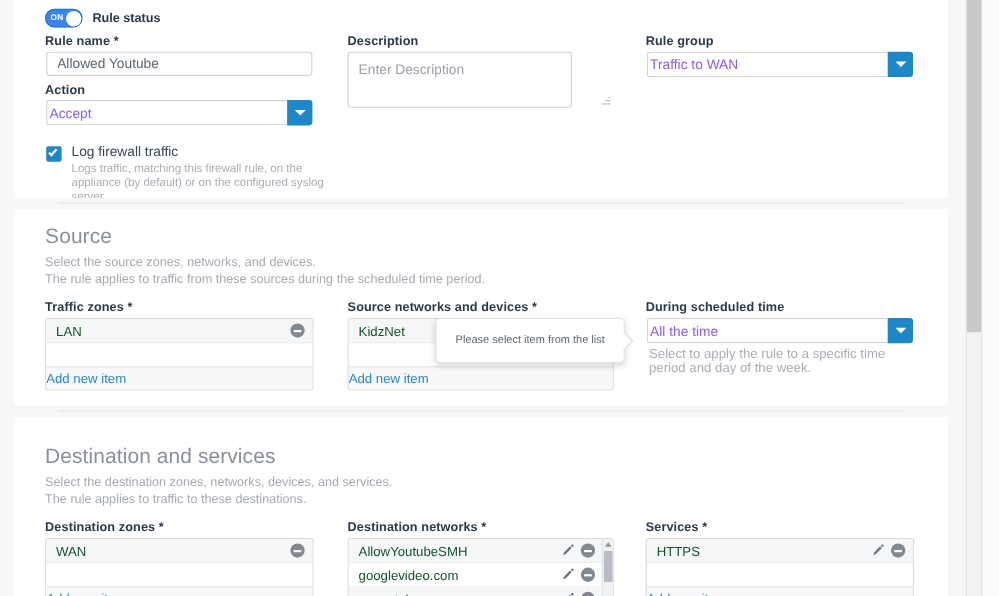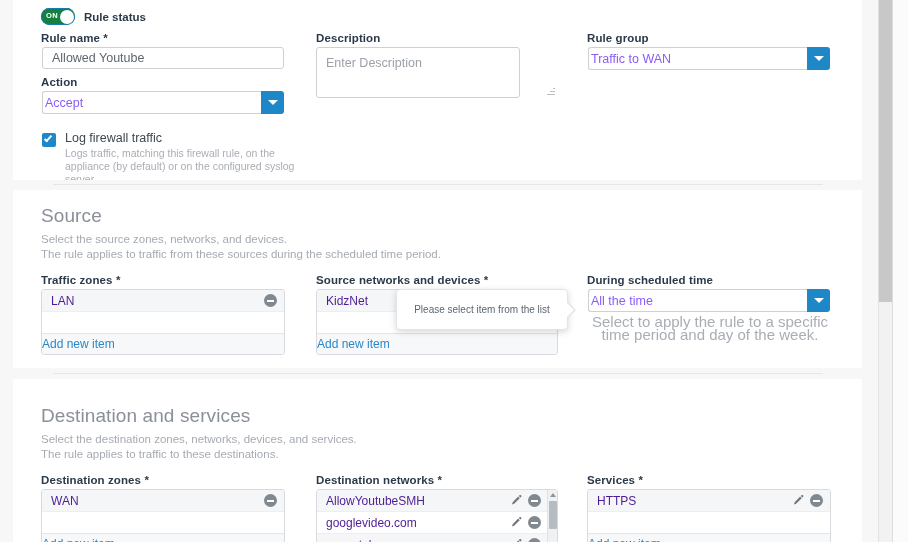--- a/index.html
+++ b/index.html
@@ -77,31 +77,31 @@
     font-weight: normal;
     color: #8a9099;
     letter-spacing: 0.1px;
   }
   .section-sub {
     font-size: 11.5px;
     color: #a6abb2;
     line-height: 15px;
   }
   .helper {
-    font-size: 15px;
+    font-size: 12px;
     color: #a9aeb5;
     line-height: 13px;
-    text-align: center;
+    text-align: left;
   }
 
   
   .toggle-row { position: absolute; left: 28px; top: 8px; display: flex; align-items: center; }
   .toggle {
     width: 34px; height: 17px; border-radius: 9px;
-    background: #15803d; position: relative;
+    background: #3b82f6; position: relative;
     display: flex; align-items: center;
     box-shadow: inset 0 0 0 1px #1b79b4;
   }
   .toggle .on-text {
     position: absolute; left: 5px; top: 3px;
     font-size: 7.5px; font-weight: bold; color: #ffffff; letter-spacing: 0.3px;
   }
   .toggle .knob {
     position: absolute; right: 1.5px; top: 1.5px;
     width: 14px; height: 14px; border-radius: 50%;
@@ -207,21 +207,21 @@
     overflow: hidden;
   }
   .list-items { position: relative; }
   .list-item {
     height: 22px;
     background: #f5f6f7;
     border-bottom: 1px solid #eceeef;
     display: flex; align-items: center;
     padding: 0 7px 0 9px;
     font-size: 12px;
-    color: #4c1d95;
+    color: #14532d;
   }
   .list-item .lbl { flex: 1; white-space: nowrap; overflow: hidden; }
   .list-filler { background:#ffffff; }
   .list-footer {
     border-top: 1px solid #e3e6e9;
     background: #f7f8f9;
     text-align: left;
     font-size: 12px;
     color: #2a87c8;
     line-height: 20px;

